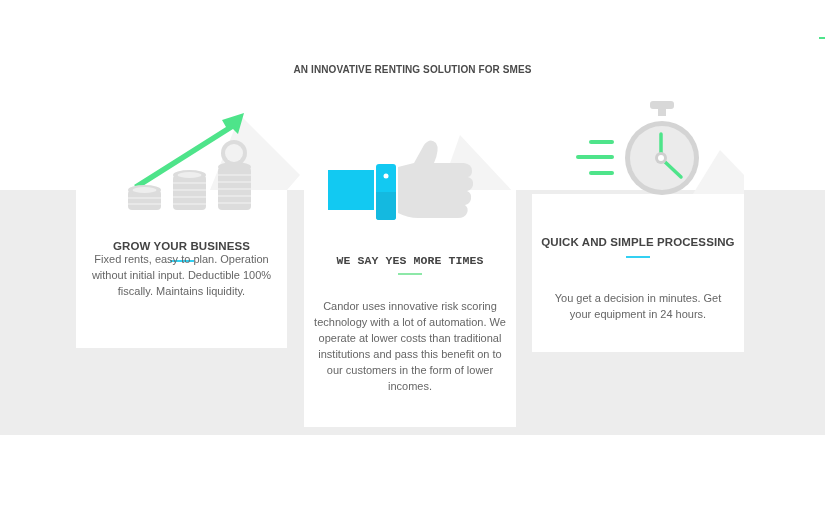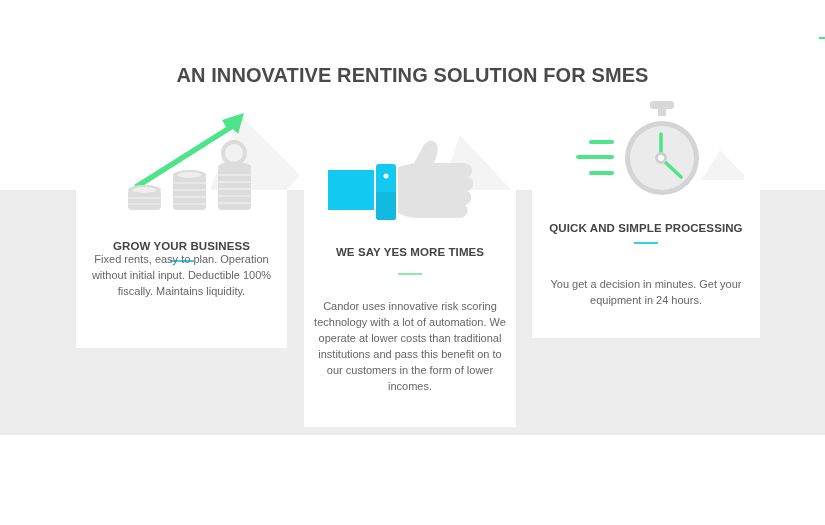--- a/index.html
+++ b/index.html
@@ -1,24 +1,24 @@
 <!DOCTYPE html>
 <html><head>
 <meta charset="utf-8">
 <style>
   * { box-sizing: border-box; margin: 0; padding: 0; }
   html, body { width: 825px; height: 525px; background: #ffffff; overflow: hidden; }
   body { position: relative; font-family: "Liberation Sans", "DejaVu Sans", sans-serif; color: #555; }
   .corner-dash { position: absolute; left: 819px; top: 37px; width: 6px; height: 2px; background: #4ee48a; }
-  .section-title { position: absolute; left: 0; top: 64px; width: 825px; text-align: center; font-size: 20px; color: #4a4a4a; letter-spacing: 0.1px; }
+  .section-title { position: absolute; left: 0; top: 64px; width: 825px; text-align: center; font-size: 10px; color: #4a4a4a; letter-spacing: 0.1px; }
   .band { position: absolute; left: 0; top: 190px; width: 825px; height: 245px; background: #ededed; }
   .card { position: absolute; background: #ffffff; text-align: center; }
   .card-1 { left: 76px; top: 190px; width: 211px; height: 158px; text-decoration: underline; }
   .card-2 { left: 304px; top: 190px; width: 212px; height: 237px; }
-  .card-3 { left: 532px; top: 180px; width: 228px; height: 158px; text-decoration: underline; }
+  .card-3 { left: 532px; top: 194px; width: 212px; height: 158px; text-decoration: underline; }
   .card h3 { position: absolute; left: 0; width: 100%; font-size: 11.5px; font-weight: bold; color: #444; letter-spacing: 0.1px; }
   .card .rule { position: absolute; left: 50%; width: 24px; height: 2px; margin-left: -12px; }
   .card p { position: absolute; left: 8px; right: 8px; font-size: 11px; line-height: 16px; color: #666; }
   .illus { position: absolute; }
 </style>
 </head>
 <body>
 
 <div class="corner-dash"></div>
 
@@ -32,21 +32,21 @@
   <polygon points="720,150 744,175 744,230 680,215" fill="#f4f4f4"></polygon>
 </svg>
 
 <div class="card card-1">
   <h3 style="top:50px;">GROW YOUR BUSINESS</h3>
   <div class="rule" style="top:70px;background:#33d0f2;"></div>
   <p style="top:61px;">Fixed rents, easy to plan. Operation without initial input. Deductible 100% fiscally. Maintains liquidity.</p>
 </div>
 
 <div class="card card-2">
-  <h3 style="top:56px;">WE SAY YES MORE TIMES</h3>
+  <h3 style="top:64px;font-family:Liberation Mono, monospace;">WE SAY YES MORE TIMES</h3>
   <div class="rule" style="top:83px;background:#8de8a8;"></div>
   <p style="top:108px;left:10px;right:10px;">Candor uses innovative risk scoring technology with a lot of automation. We operate at lower costs than traditional institutions and pass this benefit on to our customers in the form of lower incomes.</p>
 </div>
 
 <div class="card card-3">
   <h3 style="top:42px;">QUICK AND SIMPLE PROCESSING</h3>
   <div class="rule" style="top:62px;background:#33d0f2;"></div>
   <p style="top:72px;left:12px;right:12px;margin-top:24px;">You get a decision in minutes. Get your equipment in 24 hours.</p>
 </div>
 

